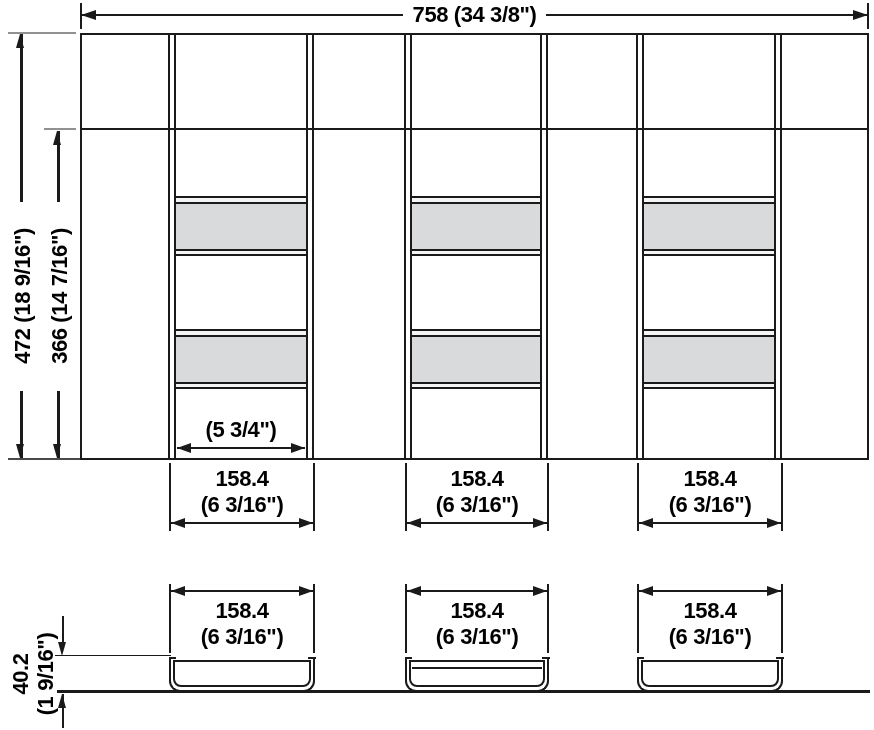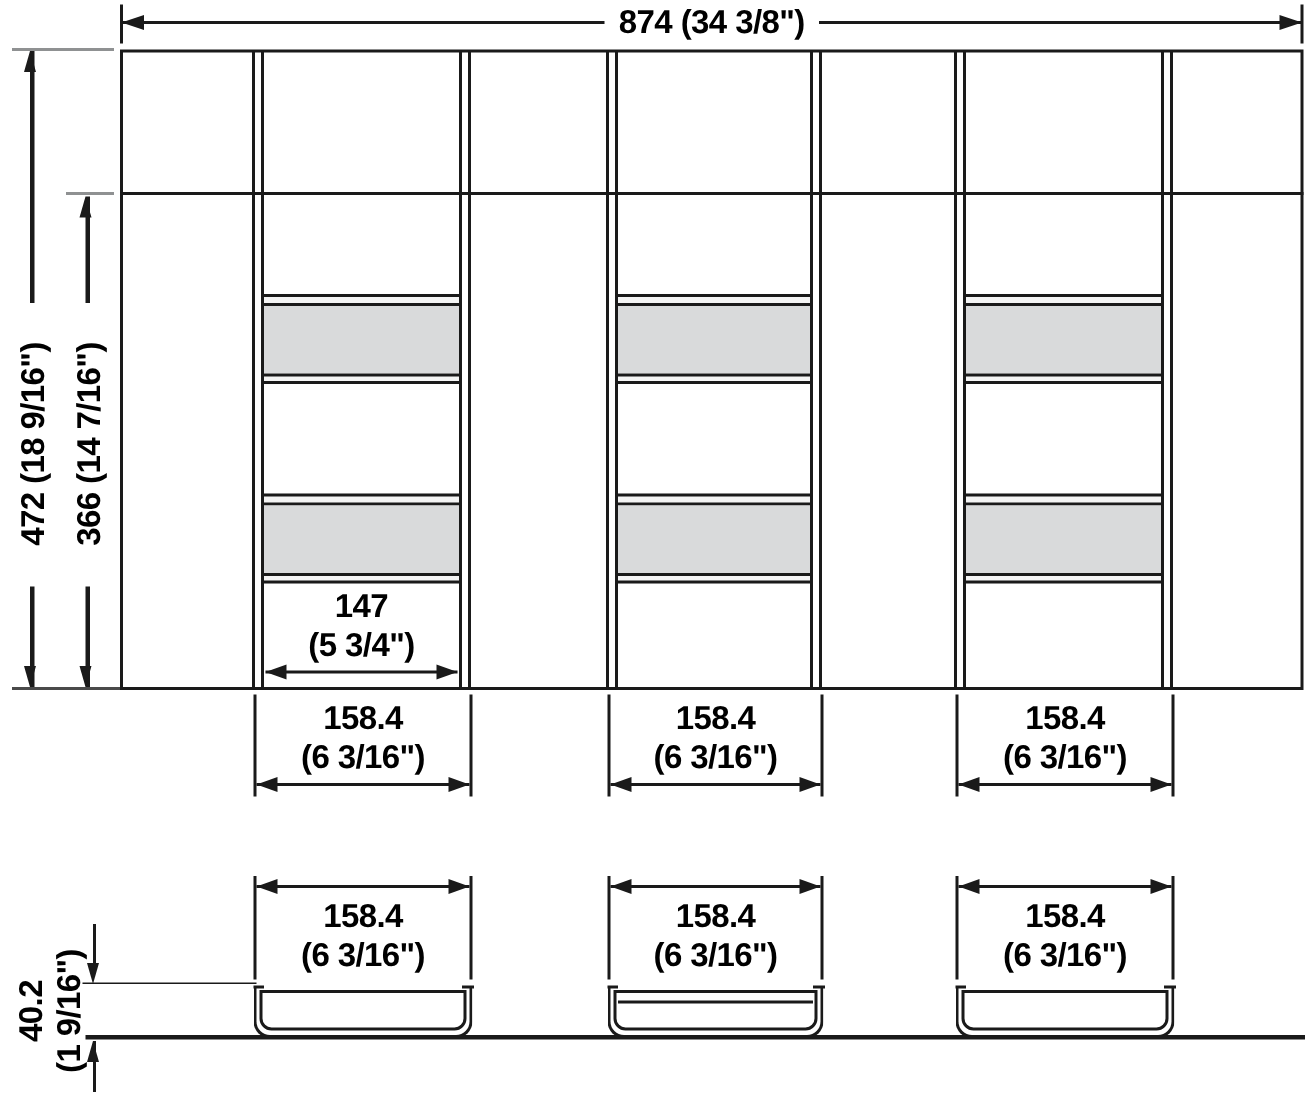--- a/index.html
+++ b/index.html
@@ -70,21 +70,21 @@
 </style>
 </head>
 <body>
 
 <div class="canvas">
 
   <div class="line" style="left:80px; top:3px; width:2.4px; height:26px;"></div>
   <div class="line" style="left:867px; top:3px; width:2.4px; height:26px;"></div>
   <div class="dim-top">
     <div class="seg sl"></div>
-    <div class="lbl"><span>874</span> <span>(34 3/8")</span></div>
+    <div class="lbl"><span>758</span> <span>(34 3/8")</span></div>
     <div class="seg sr"></div>
   </div>
 
   <div class="gray-line" style="left:8px; top:31.8px; width:68px; height:1.8px;"></div>
   <div class="gray-line" style="left:44px; top:127.8px; width:32px; height:1.8px;"></div>
   <div class="dk-line" style="left:8px; top:457.6px; width:74px; height:2px;"></div>
 
   <div class="line" style="left:20.4px; top:34px; width:2.2px; height:168px;"></div>
   <div class="arr up" style="left:16.2px; top:33.5px;"></div>
   <div class="line" style="left:20.4px; top:391px; width:2.2px; height:67px;"></div>
@@ -134,21 +134,20 @@
         <div class="core"></div>
         <div class="rail"></div>
     </div>
     <div class="band" style="left:562px; width:130px; top:294px;">
       <div class="rail"></div>
         <div class="core"></div>
         <div class="rail"></div>
     </div>
 
     <div class="dim-in-col">
-      <div class="dim-text" style="top:0;">147</div>
       <div class="dim-text" style="top:26px;">(5 3/4")</div>
       <div class="harrow" style="left:1px; right:1px; top:56px;"></div>
     </div>
   </div>
 
   <div class="dim-below" style="left:169px; width:146px; top:463px;">
     <div class="ext-l"></div>
       <div class="ext-r"></div>
     <div class="dim-text" style="top:3px;">158.4</div>
     <div class="dim-text" style="top:29px;">(6 3/16")</div>

